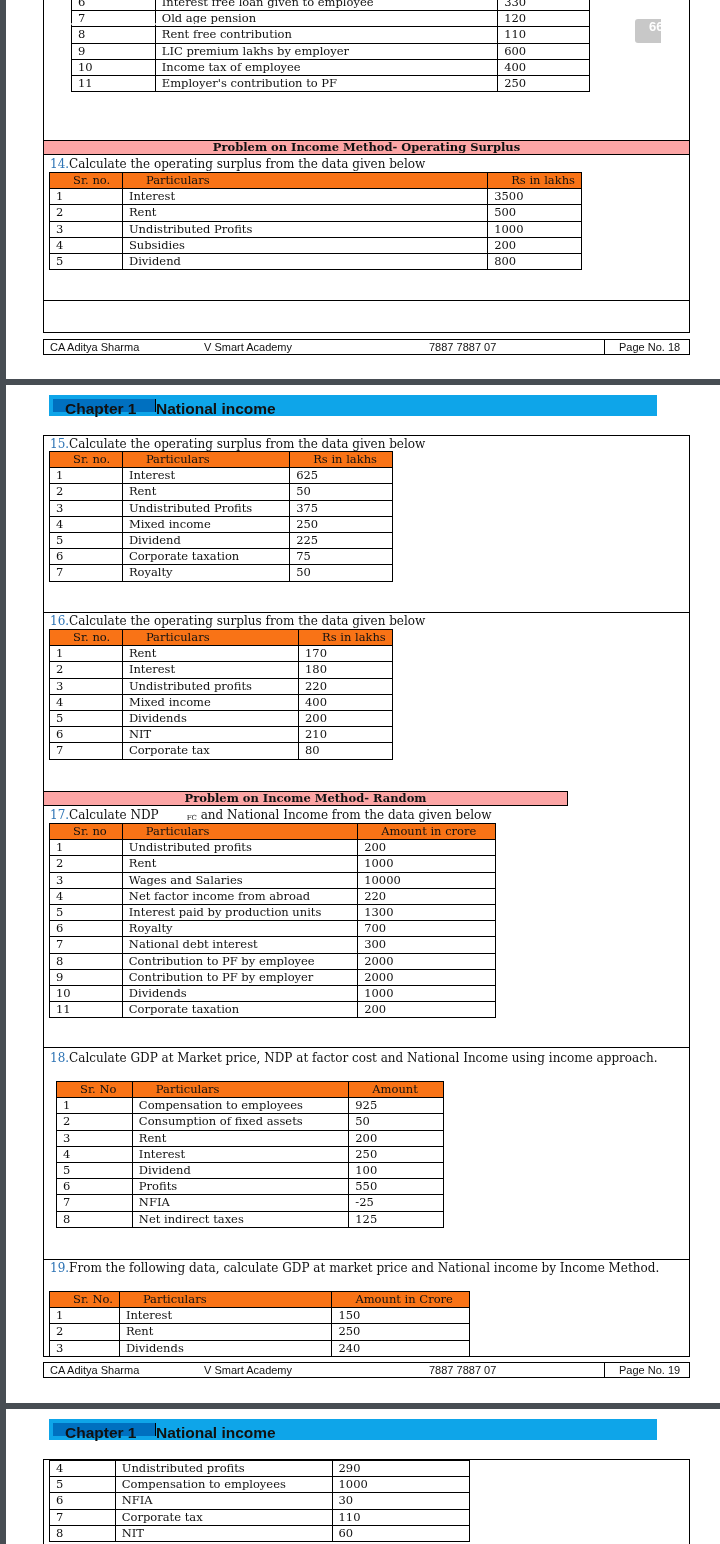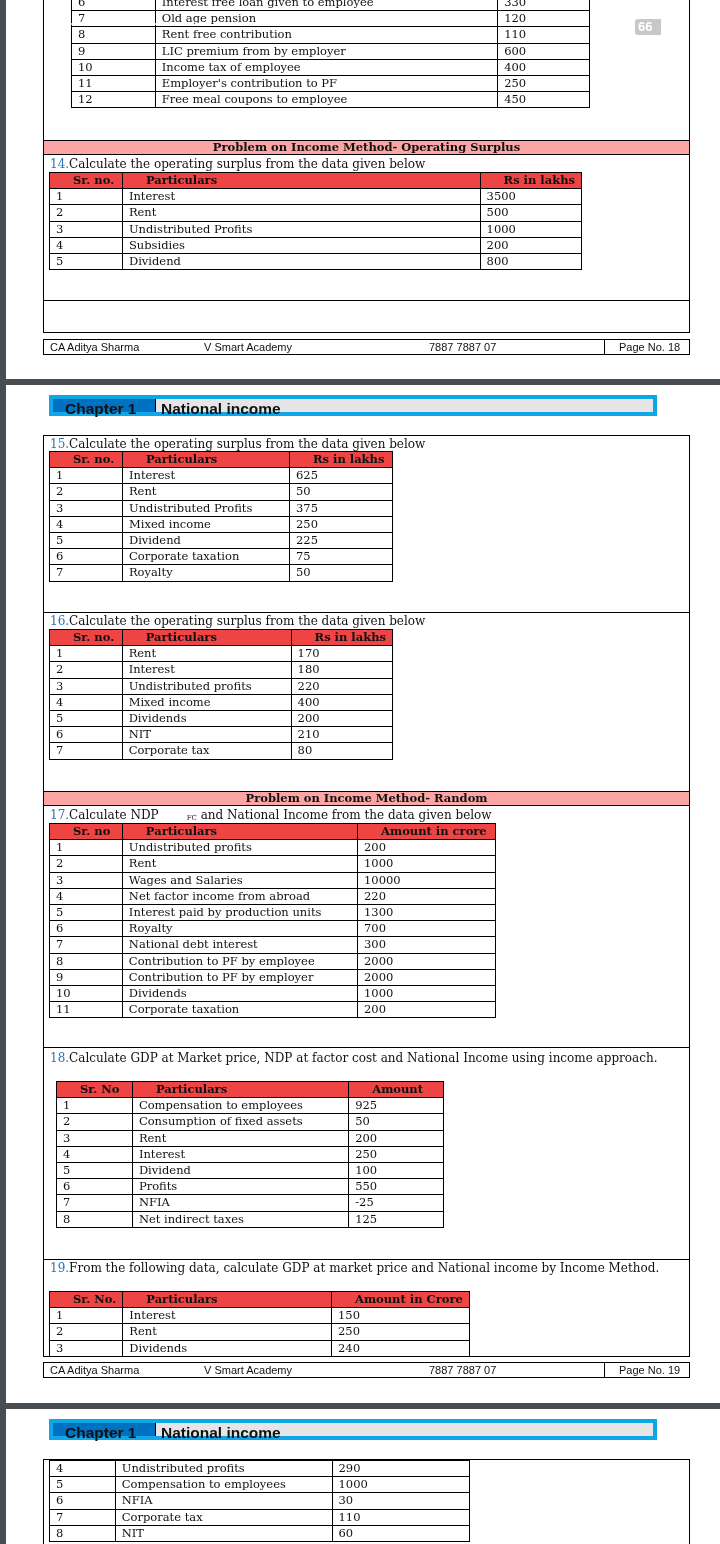--- a/index.html
+++ b/index.html
@@ -7,38 +7,38 @@
   body { position: relative; font-family: "DejaVu Serif", serif; color: #111; }
 
   .viewer-left { position: absolute; left: 0; top: 0; width: 6px; height: 1544px; background: #474d53; }
   .page-gap { position: absolute; left: 0; width: 720px; height: 6px; background: #474d53; }
 
   .outer-box { position: absolute; border: 1px solid #000; background: #fff; }
   .hline { position: absolute; height: 1px; background: #000; }
 
   table.dt { position: absolute; border-collapse: collapse; font-family: "DejaVu Serif", serif; font-size: 11.5px; }
   table.dt td, table.dt th { border: 1px solid #000; padding: 0 6px; height: 16.2px; line-height: 15px; text-align: left; white-space: nowrap; font-weight: normal; }
-  table.dt th { background: #ef4444; font-weight: bold; padding-left: 23px; }
+  table.dt th { background: #f97316; font-weight: normal; padding-left: 23px; }
 
   .band { position: absolute; height: 15px; background: #fca5a5; border: 1px solid #000; font-weight: bold; font-size: 11.5px; text-align: center; line-height: 13px; }
 
   .q { position: absolute; font-size: 12px; line-height: 14px; color: #111; }
   .q .qn { color: #2e74b5; }
   .q sub { font-size: 7px; vertical-align: baseline; position: relative; top: 1px; padding-left: 28px; }
   .q.just { text-align: justify; text-align-last: left; }
 
   .footer { position: absolute; height: 16px; border: 1px solid #000; font-family: "Liberation Sans", sans-serif; font-size: 11px; line-height: 14px; }
   .footer span { position: absolute; top: 0; }
   .footer .pg { border-left: 1px solid #000; height: 14px; padding-left: 14px; }
 
   .chapter-bar { position: absolute; height: 21px; border: 4px solid #0ea5e9; display: flex; font-family: "Liberation Sans", sans-serif; font-weight: bold; font-size: 15.5px; line-height: 19px; }
   .chapter-bar .ch { background: #0070c0; color: #111; width: 103px; padding-left: 12px; border-right: 1px solid #000; }
-  .chapter-bar .ti { background: #e5e5e5; flex: 1; padding-left: 5px; color: #111; }
-
-  .badge { position: absolute; left: 635px; top: 19px; width: 26px; height: 16px; background: #c8c8c8; color: #fff; border-radius: 3px 0 0 3px; font-family: "Liberation Sans", sans-serif; font-weight: bold; font-size: 13px; line-height: 16px; padding-left: 3px; overflow: hidden; }
+  .chapter-bar .ti { background: #0ea5e9; flex: 1; color: #111; }
+
+  .badge { position: absolute; left: 635px; top: 19px; width: 26px; height: 24px; background: #c8c8c8; color: #fff; border-radius: 3px 0 0 3px; font-family: "Liberation Sans", sans-serif; font-weight: bold; font-size: 13px; line-height: 16px; padding-left: 14px; overflow: hidden; }
 
   .dash-overlay { position: absolute; left: 6px; top: 23px; width: 205px; height: 8px; border-top: 2px dashed #fff; opacity: 0.95; }
 </style>
 </head>
 <body>
 
 <div class="viewer-left"></div>
 
 <div>
   <div class="outer-box" style="left:43px; top:-2px; width:647px; height:335px;"></div>
@@ -60,37 +60,32 @@
           <td>Old age pension</td>
           <td>120</td>
         </tr>
         <tr>
           <td>8</td>
           <td>Rent free contribution</td>
           <td>110</td>
         </tr>
         <tr>
           <td>9</td>
-          <td>LIC premium from by employer</td>
+          <td>LIC premium lakhs by employer</td>
           <td>600</td>
         </tr>
         <tr>
           <td>10</td>
           <td>Income tax of employee</td>
           <td>400</td>
         </tr>
         <tr>
           <td>11</td>
           <td>Employer's contribution to PF</td>
           <td>250</td>
-        </tr>
-        <tr>
-          <td>12</td>
-          <td>Free meal coupons to employee</td>
-          <td>450</td>
         </tr>
       </tbody>
   </table>
 
   <div class="band" style="left:43px; top:140px; width:647px;">Problem on Income Method- Operating Surplus</div>
 
   <div class="q" style="left:50px; top:157px;">
     <span class="qn">14.</span><span>Calculate the operating surplus from the data given below</span>
   </div>
   <table class="dt" style="left:49px; top:172px; width:533px;">
@@ -263,21 +258,21 @@
           <td>210</td>
         </tr>
         <tr>
           <td>7</td>
           <td>Corporate tax</td>
           <td>80</td>
         </tr>
       </tbody>
   </table>
 
-  <div class="band" style="left:43px; top:791px; width:647px;">Problem on Income Method- Random</div>
+  <div class="band" style="left:43px; top:791px; width:525px;">Problem on Income Method- Random</div>
 
   <div class="q" style="left:50px; top:808px;">
     <span class="qn">17.</span><span>Calculate NDP</span><sub>FC</sub><span> and National Income from the data given below</span>
   </div>
   <table class="dt" style="left:49px; top:823px; width:447px;">
     <colgroup>
         <col style="width:73px">
         <col style="width:236px">
         <col style="width:138px">
       </colgroup>

